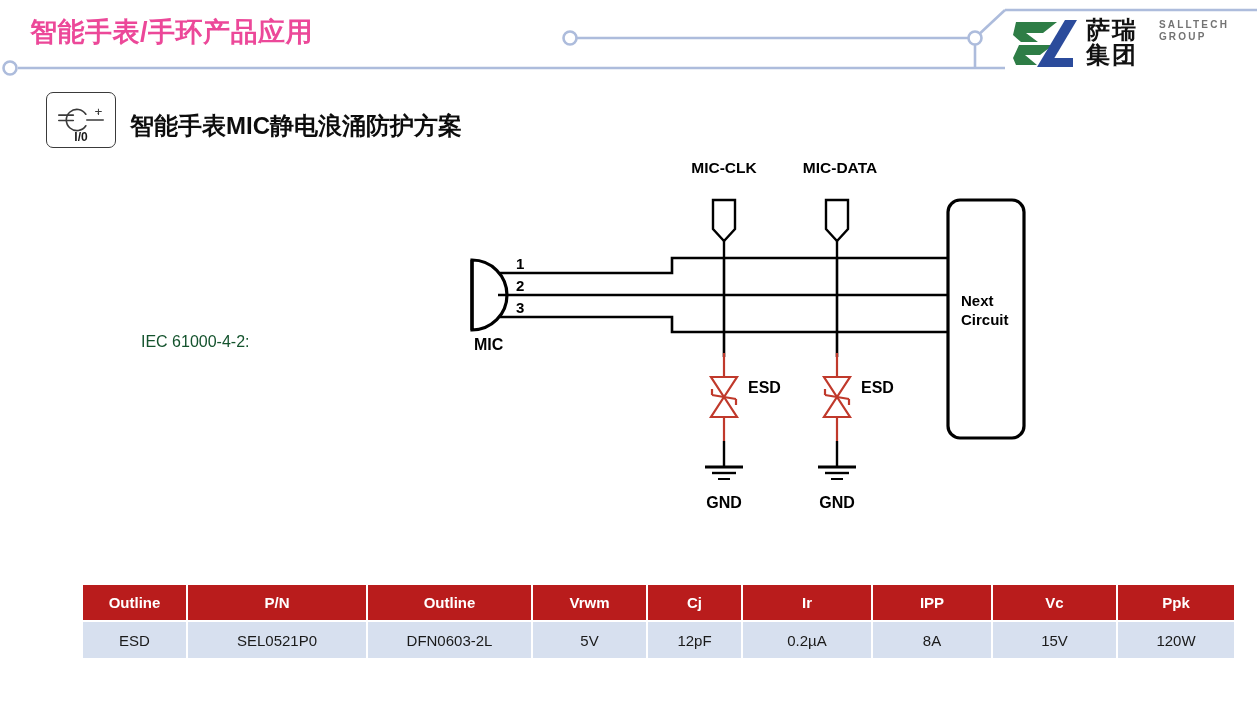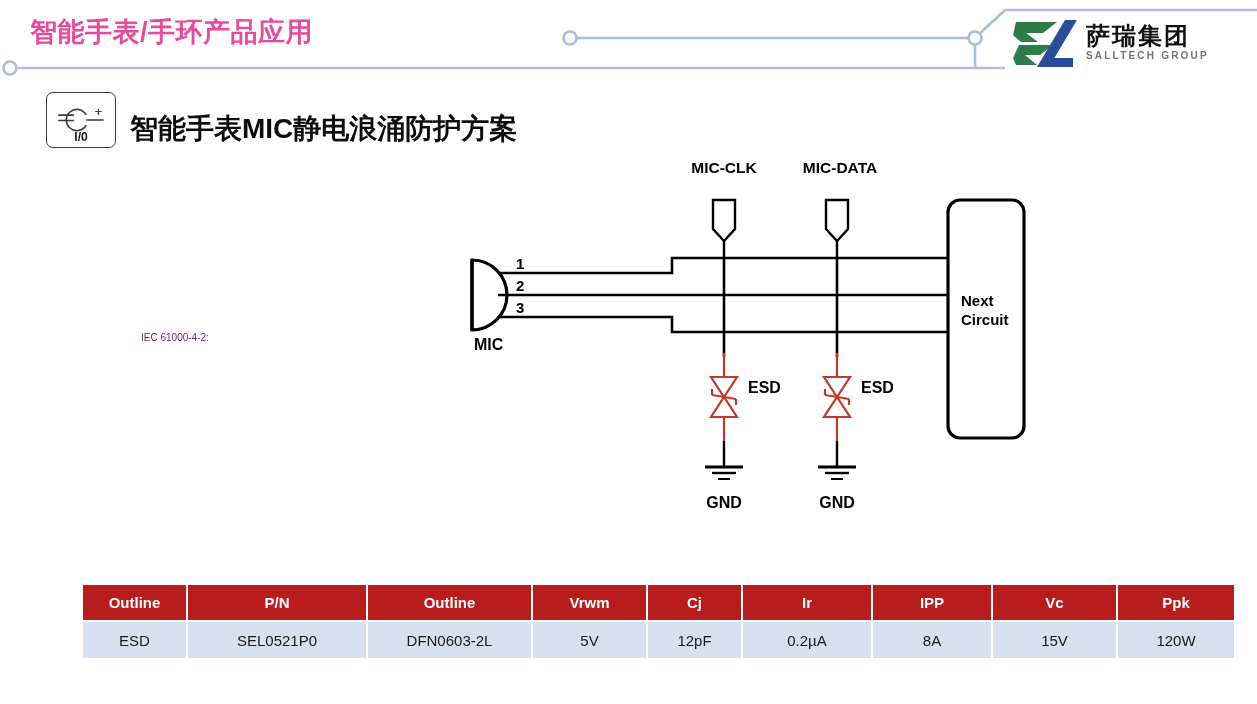--- a/index.html
+++ b/index.html
@@ -42,21 +42,21 @@
   
   #logo {
     position: absolute;
     left: 1013px; top: 14px;
     width: 232px; height: 58px;
     display: flex;
     align-items: center;
     gap: 7px;
   }
   #logo-mark { width: 66px; height: 47px; flex: none; }
-  #logo-text { display: flex; flex-direction: column; justify-content: center; }
+  #logo-text { display: flex; justify-content: center; }
   #logo-cn {
     font-size: 24px;
     font-weight: bold;
     color: #111111;
     letter-spacing: 2px;
     line-height: 1.05;
     font-family: "DejaVu Sans", "Liberation Sans", sans-serif;
   }
   #logo-en {
     font-size: 10px;
@@ -74,33 +74,33 @@
     width: 70px; height: 56px;
     border: 1.6px solid #3a3a3a;
     border-radius: 7px;
     background: #fff;
     box-sizing: border-box;
   }
   #io-badge svg { display:block; }
   #section-title {
     position: absolute;
     left: 130px; top: 110px;
-    font-size: 28px;
+    font-size: 24px;
     font-weight: bold;
     color: #0d0d0d;
     white-space: nowrap;
   }
 
   
   #iec-note {
     position: absolute;
     left: 141px; top: 330px;
-    font-size: 10px;
+    font-size: 16px;
     line-height: 1.5;
-    color: #701a75;
+    color: #14532d;
     white-space: nowrap;
   }
 
   
   #schematic {
     position: absolute;
     left: 440px; top: 145px;
     width: 620px; height: 400px;
   }
 

